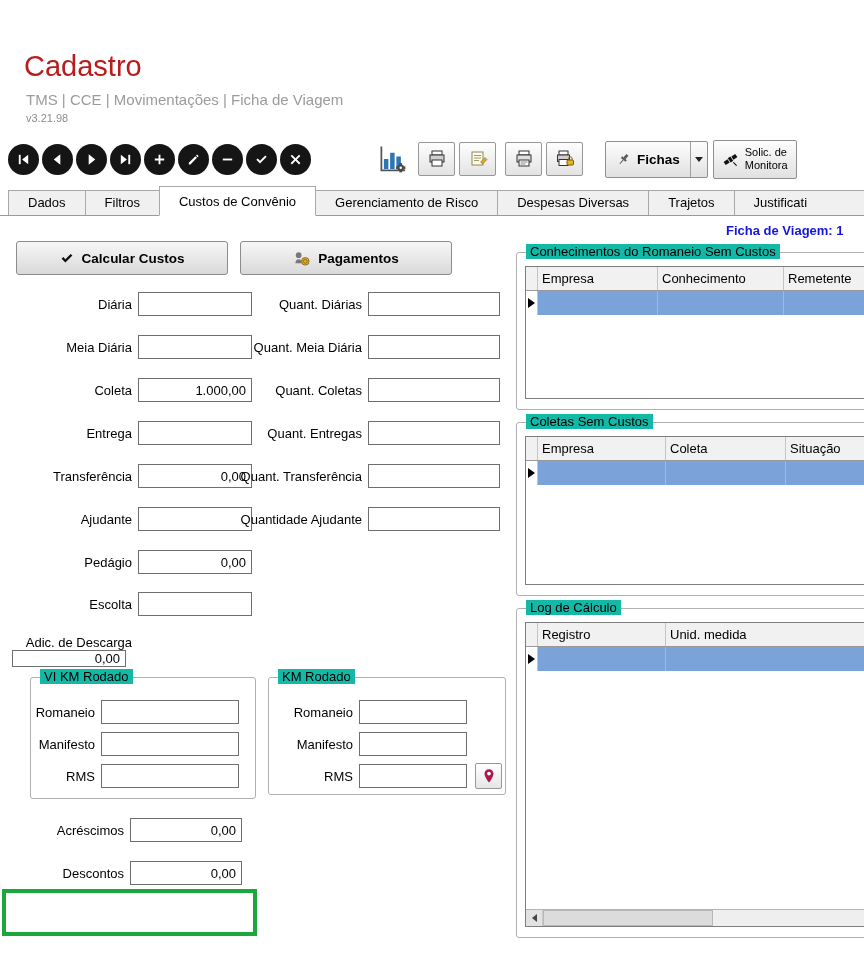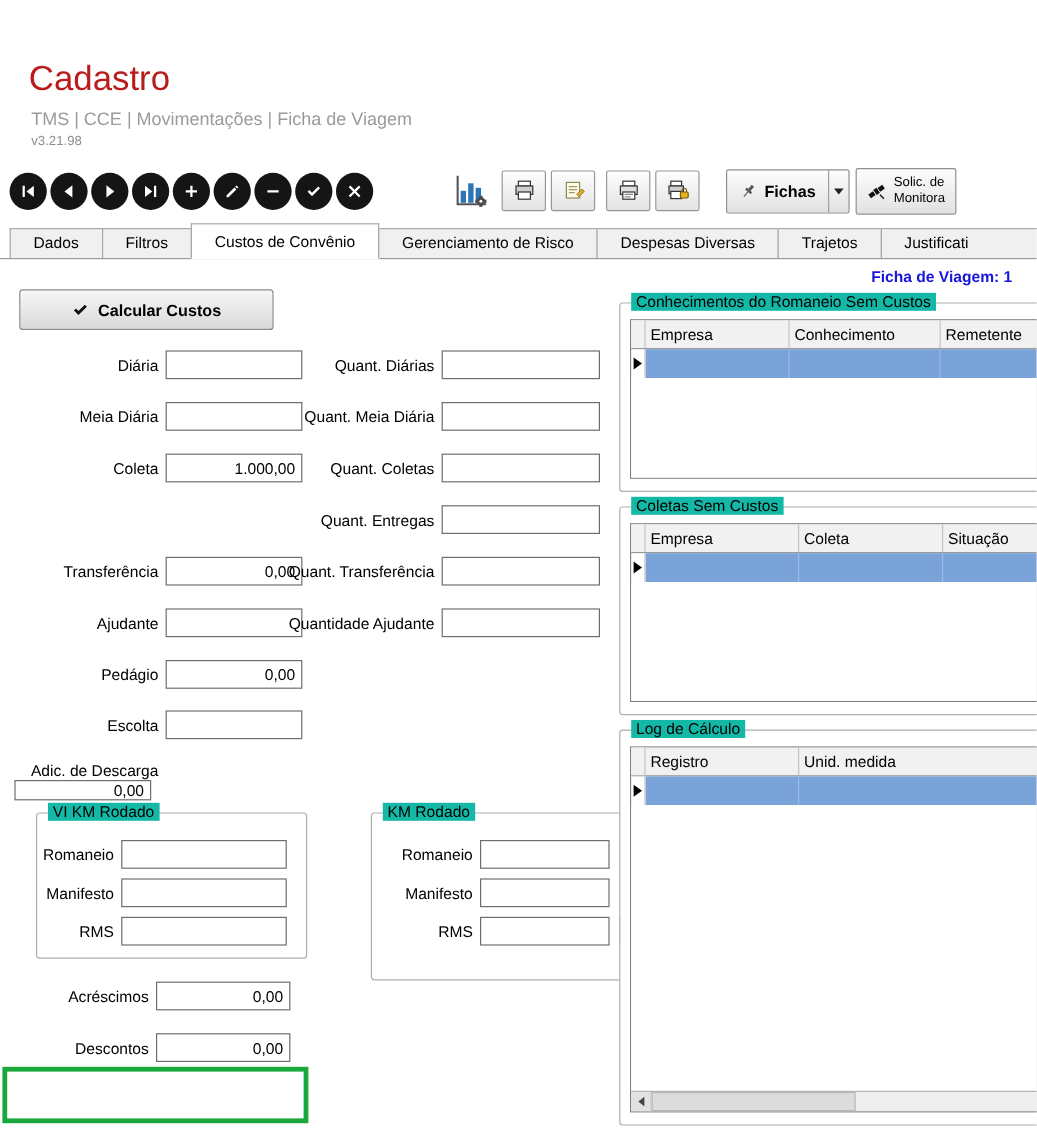--- a/index.html
+++ b/index.html
@@ -233,20 +233,29 @@
     <span>Ficha de Viagem:</span>
     <span>1</span>
   </div>
 
   <div class="act-btn" style="left:16px;">
     <svg viewBox="0 0 14 14" width="14" height="14">
       <path d="M5.4 11.6L1.6 7.8l1.7-1.7 2.1 2.1 5.3-5.3 1.7 1.7z" fill="#111"></path>
     </svg>
     <span>Calcular Custos</span>
   </div>
+  <div class="act-btn" style="left:240px;">
+    <svg viewBox="0 0 18 18" width="17" height="17">
+      <circle cx="6" cy="5.5" r="3" fill="#787878"></circle>
+      <path d="M2.5 14c0-2.6 1.6-4.3 3.5-4.3S9.5 11.4 9.5 14z" fill="#787878"></path>
+      <circle cx="13" cy="12" r="4" fill="#e0b030" stroke="#8a6a10"></circle>
+      <circle cx="13" cy="12" r="2" fill="none" stroke="#8a6a10"></circle>
+    </svg>
+    <span>Pagamentos</span>
+  </div>
 
   <div class="frow" style="left:0;top:292px;">
     <span class="lbl lblL">Diária</span>
     <div class="box boxL"></div>
   </div>
   <div class="frow" style="left:238px;top:292px;">
     <span class="lbl lblR">Quant. Diárias</span>
     <div class="box boxR"></div>
   </div>
 
@@ -261,20 +270,24 @@
 
   <div class="frow" style="left:0;top:378px;">
     <span class="lbl lblL">Coleta</span>
     <div class="box boxL">1.000,00</div>
   </div>
   <div class="frow" style="left:238px;top:378px;">
     <span class="lbl lblR">Quant. Coletas</span>
     <div class="box boxR"></div>
   </div>
 
+  <div class="frow" style="left:0;top:421px;">
+    <span class="lbl lblL">Entrega</span>
+    <div class="box boxL"></div>
+  </div>
   <div class="frow" style="left:238px;top:421px;">
     <span class="lbl lblR">Quant. Entregas</span>
     <div class="box boxR"></div>
   </div>
 
   <div class="frow" style="left:0;top:464px;">
     <span class="lbl lblL">Transferência</span>
     <div class="box boxL">0,00</div>
   </div>
   <div class="frow" style="left:238px;top:464px;">
@@ -313,21 +326,21 @@
     <div class="g-inrow" style="left:4px;top:54px;">
       <span class="lbl" style="width:66px;">Manifesto</span>
       <div class="box" style="width:138px;"></div>
     </div>
     <div class="g-inrow" style="left:4px;top:86px;">
       <span class="lbl" style="width:66px;">RMS</span>
       <div class="box" style="width:138px;"></div>
     </div>
   </div>
 
-  <div class="group" style="left:268px;top:677px;width:238px;height:140px;margin-left:41px;">
+  <div class="group" style="left:268px;top:677px;width:238px;height:118px;">
     <span class="legend">KM Rodado</span>
     <div class="g-inrow" style="left:4px;top:22px;">
       <span class="lbl" style="width:86px;">Romaneio</span>
       <div class="box" style="width:108px;"></div>
     </div>
     <div class="g-inrow" style="left:4px;top:54px;">
       <span class="lbl" style="width:86px;">Manifesto</span>
       <div class="box" style="width:108px;"></div>
     </div>
     <div class="g-inrow" style="left:4px;top:86px;">

